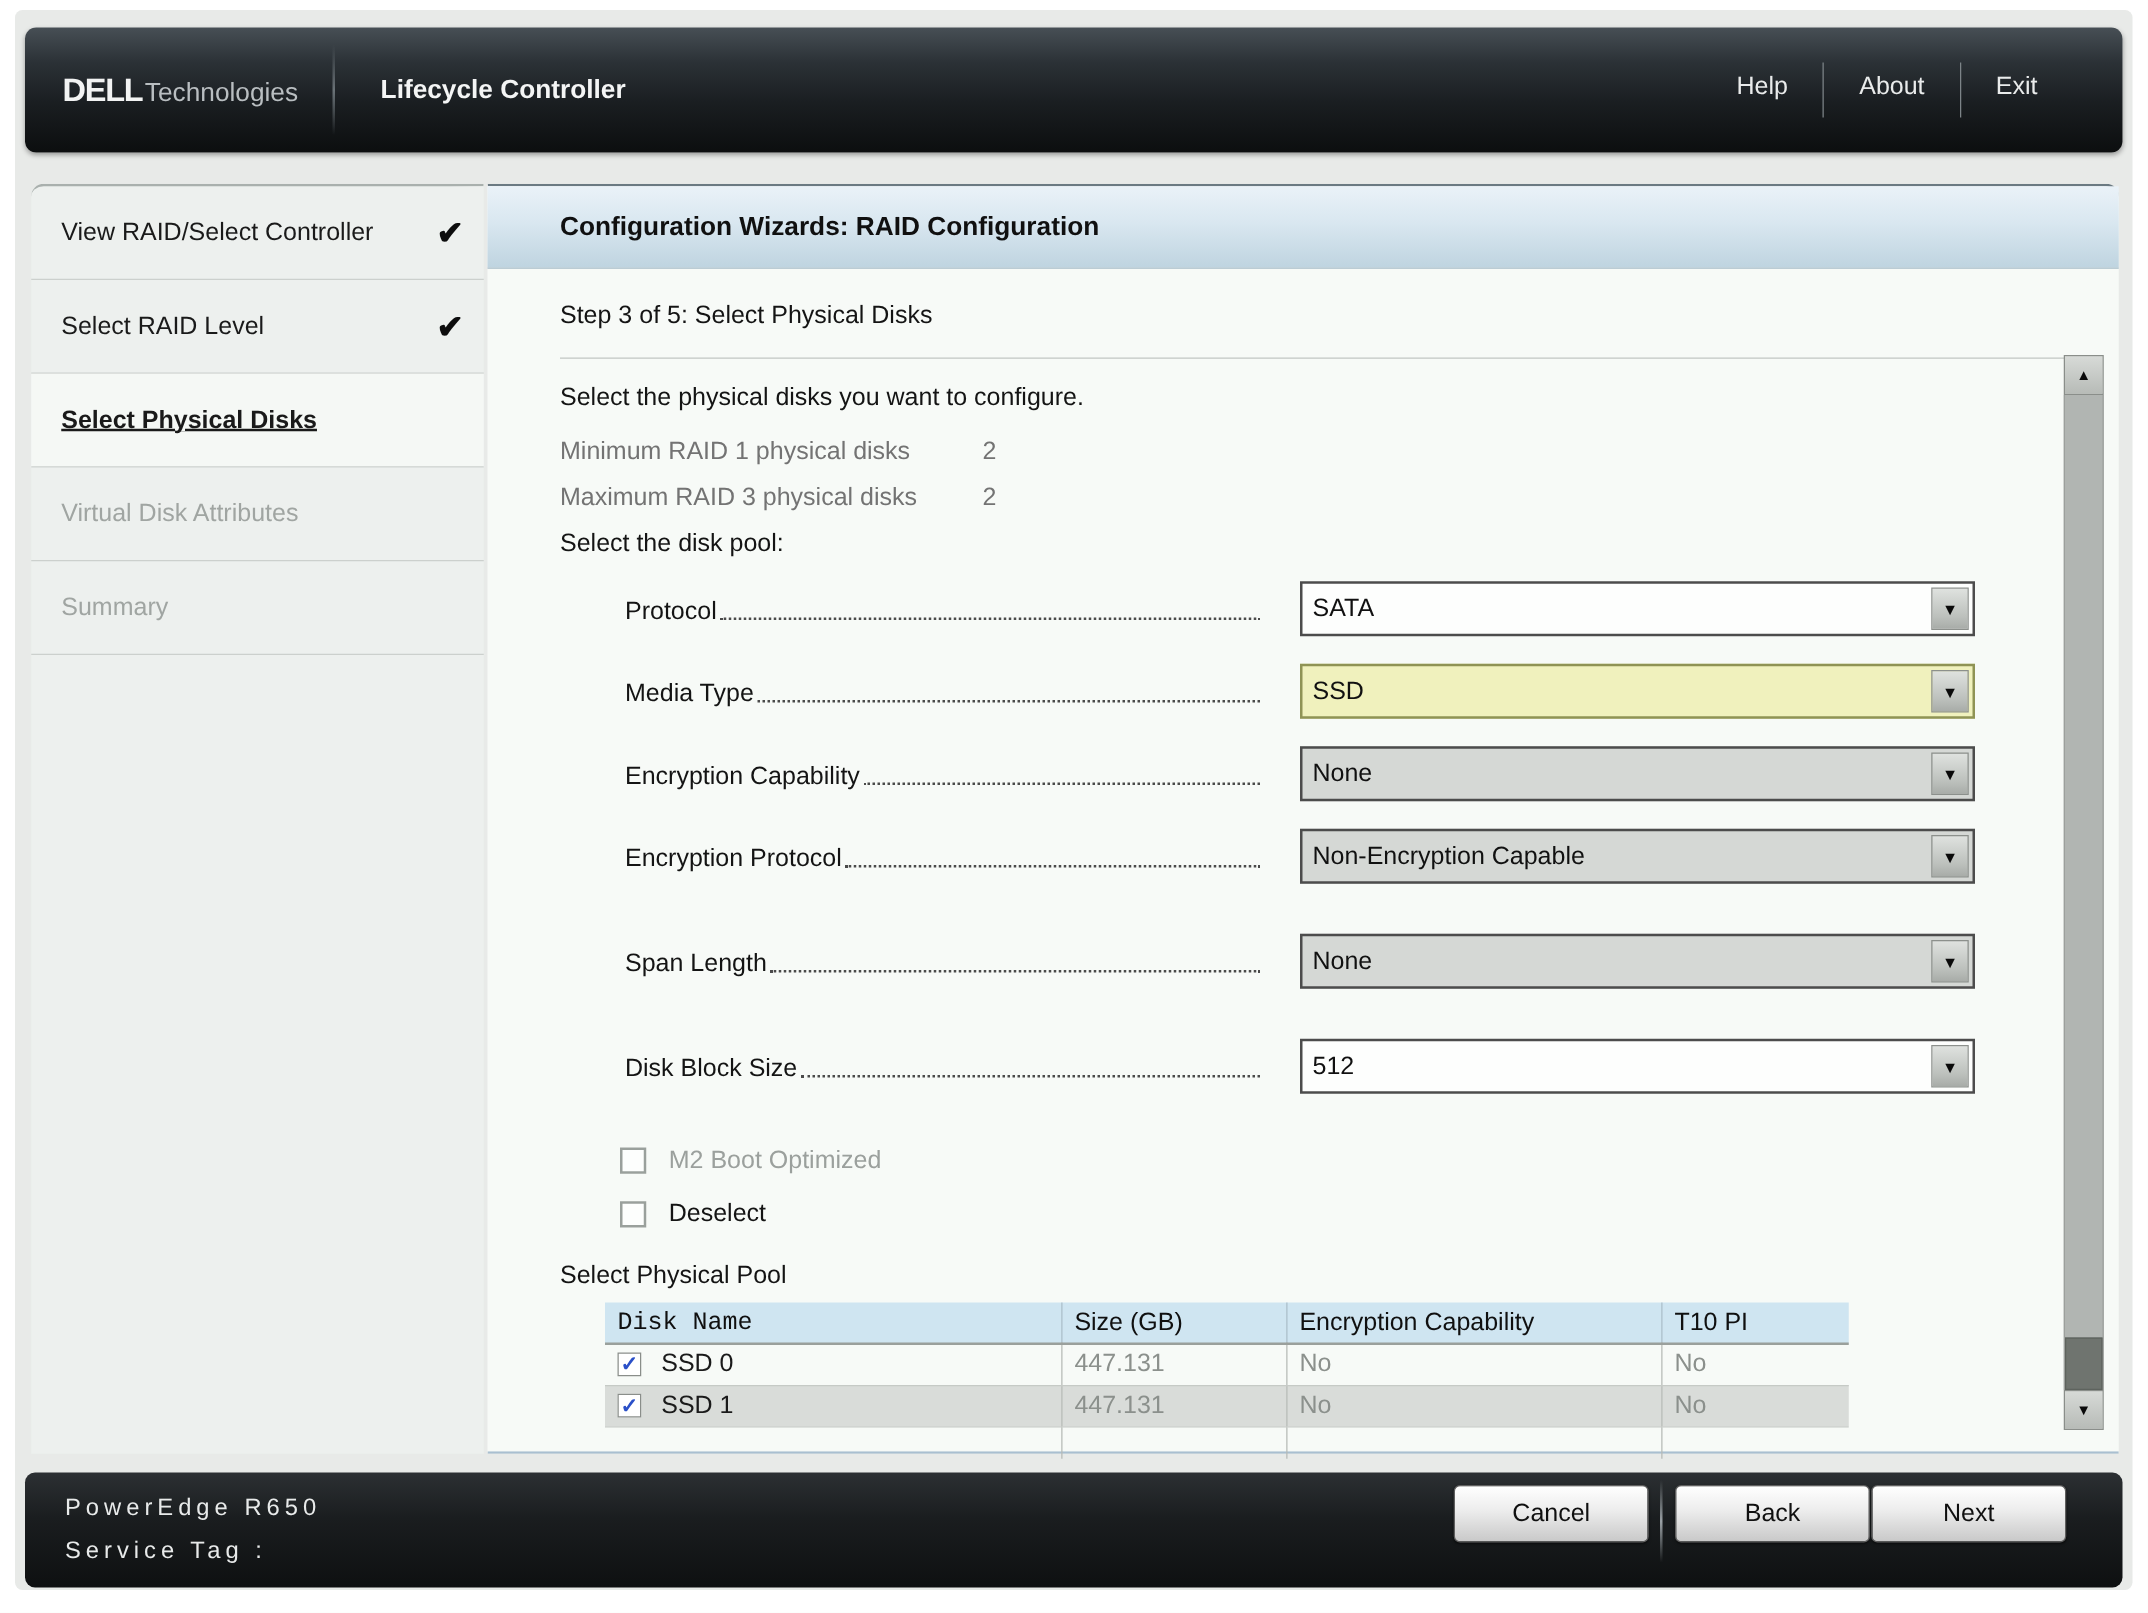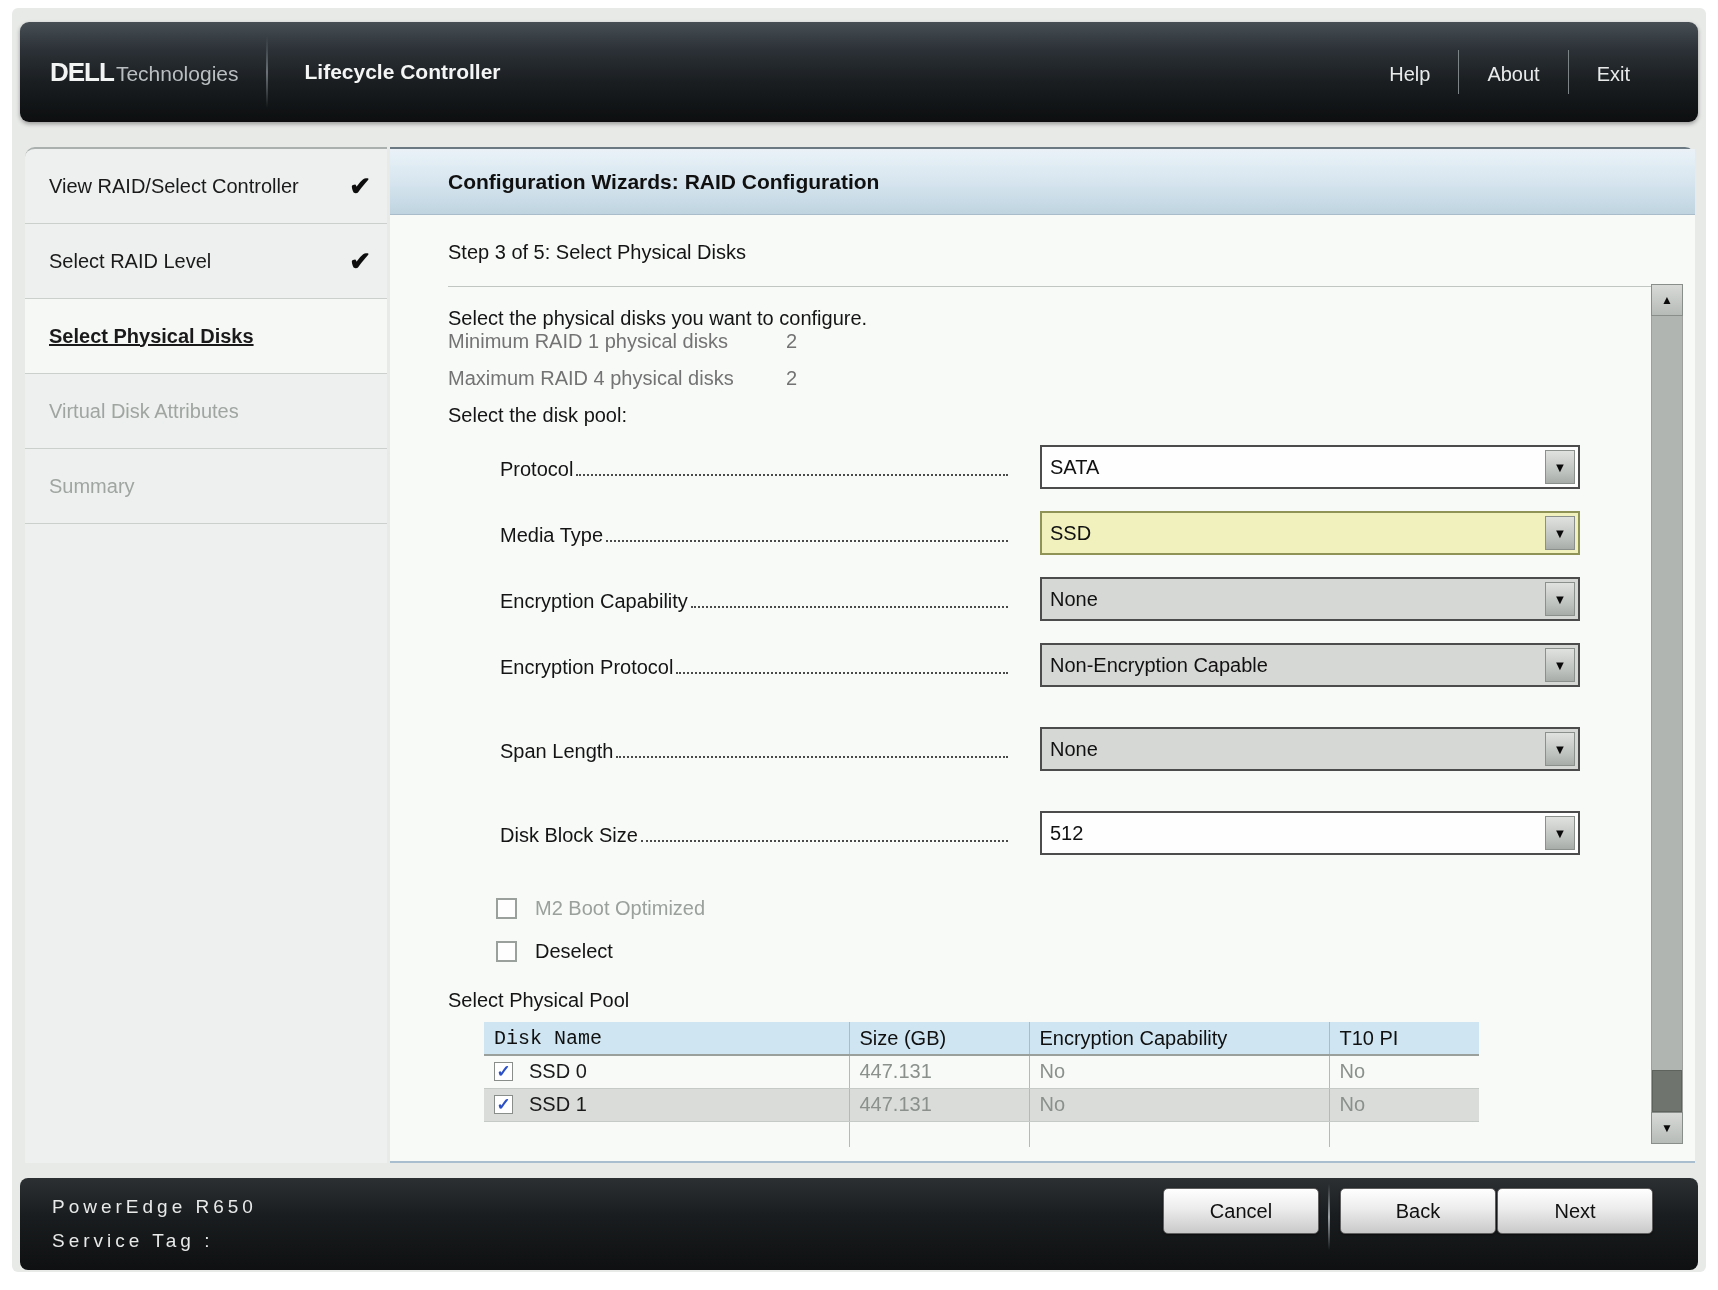--- a/index.html
+++ b/index.html
@@ -9,21 +9,21 @@
 
   
   .topbar { position:absolute; left:20px; top:22px; width:1678px; height:100px; border-radius:9px;
     background:linear-gradient(180deg,#474f55 0%,#2b3136 28%,#1a1e21 60%,#0c0e0f 100%);
     box-shadow:0 2px 4px rgba(0,0,0,.35); display:flex; align-items:center; }
   .brand { display:flex; align-items:baseline; padding-left:30px; min-width:175px; }
   .brand-bold { color:#f2f3f3; font-weight:bold; font-size:26px; letter-spacing:-1px; }
   .brand-rest { color:#b9bec1; font-size:21px; margin-left:2px; }
   .topbar-divider { width:2px; height:72px; background:linear-gradient(180deg,rgba(120,128,132,0),#6a7277 50%,rgba(120,128,132,0)); margin-left:28px; }
   .app-title { color:#f4f5f5; font-weight:bold; font-size:21px; margin-left:36px; }
-  .top-menu { margin-left:auto; display:flex; align-items:flex-end; padding-right:40px; }
+  .top-menu { margin-left:auto; display:flex; align-items:flex-start; padding-right:40px; }
   .top-menu-item { color:#e9ebeb; font-size:20px; padding:8px 28px; cursor:pointer; }
   .menu-sep { width:1px; height:44px; background:#7d8488; }
 
   
   .sidebar { position:absolute; left:25px; top:147px; width:362px; height:1016px; background:#edf0ee;
     border-top:2px solid #a9b0ad; border-radius:10px 0 0 0; }
   .side-item { height:75px; display:flex; align-items:center; justify-content:space-between;
     padding:0 16px 0 24px; border-bottom:1px solid #ccd0cd; font-size:20px; color:#1a1a1a; cursor:pointer; }
   .side-item .check { font-size:26px; font-weight:bold; color:#0d0d0d; line-height:1; }
   .side-item.active { background:#f5f8f5; font-weight:bold;text-decoration:underline; }
@@ -32,21 +32,21 @@
   
   .content { position:absolute; left:390px; top:147px; width:1305px; height:1016px; background:#f7faf7;
     border-top:2px solid #6b7a82; border-bottom:2px solid #a9bfd0; border-radius:0 10px 0 0; }
   .band { height:66px; background:linear-gradient(180deg,#eaf2f8 0%,#d9e7f0 45%,#bfd4e0 100%);
     border-bottom:1px solid #a8bdc9; display:flex; align-items:center; padding-left:58px; }
   .band-title { font-size:21px; font-weight:bold; color:#101010; }
   .step-line { padding:26px 0 0 58px; font-size:20px; color:#141414; }
   .hrule { border:none; border-top:1px solid #c2c6c3; margin:22px 40px 0 58px; }
 
   .body { position:relative; padding:20px 0 0 58px; }
-  .intro { font-size:20px; color:#141414; margin-bottom:0; }
+  .intro { font-size:20px; color:#141414; margin-bottom:20px; }
   .info-row { display:flex; font-size:20px; color:#737373; margin-bottom:14px; }
   .info-label { width:338px; }
   .pool-prompt { font-size:20px; color:#141414; margin-bottom:18px; }
 
   .fields { margin-left:52px; width:1080px; }
   .field-row { display:flex; align-items:flex-end; margin-bottom:22px; }
   .field-row.gap { margin-top:40px; }
   .field-label { font-size:20px; color:#141414; white-space:nowrap; padding-bottom:8px; }
   .leader { flex:1; border-bottom:2px dotted #4a4a4a; margin:0 32px 13px 3px; }
   .combo { position:relative; width:540px; height:44px; border:2px solid #4c4c4c; background:#fdfefd;
@@ -149,21 +149,21 @@
     <div class="step-line">Step 3 of 5: Select Physical Disks</div>
     <hr class="hrule">
 
     <div class="body">
       <div class="intro">Select the physical disks you want to configure.</div>
       <div class="info-row">
         <span class="info-label">Minimum RAID 1 physical disks</span>
         <span>2</span>
       </div>
       <div class="info-row">
-        <span class="info-label">Maximum RAID 4 physical disks</span>
+        <span class="info-label">Maximum RAID 3 physical disks</span>
         <span>2</span>
       </div>
       <div class="pool-prompt">Select the disk pool:</div>
 
       <div class="fields">
         <div class="field-row">
           <span class="field-label">Protocol</span>
           <span class="leader"></span>
           <div class="combo">
             <span>SATA</span>

